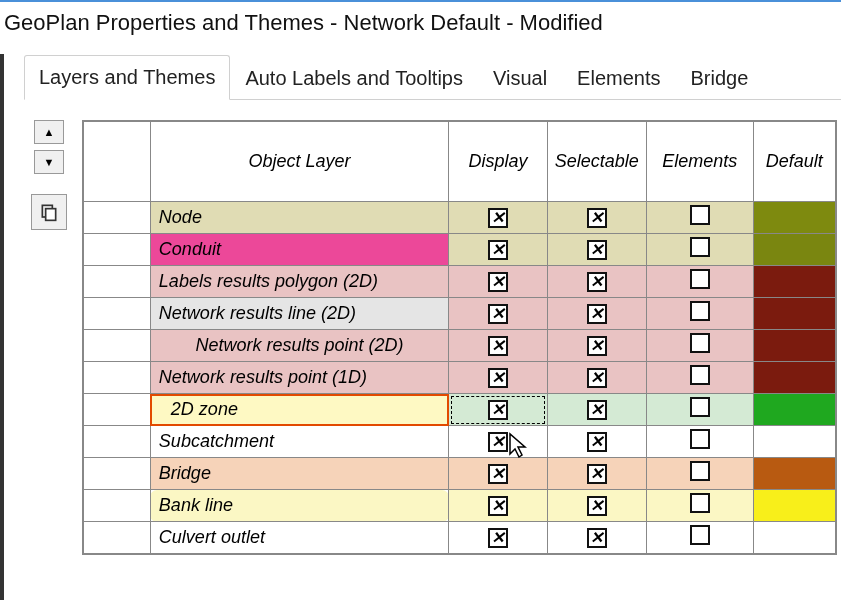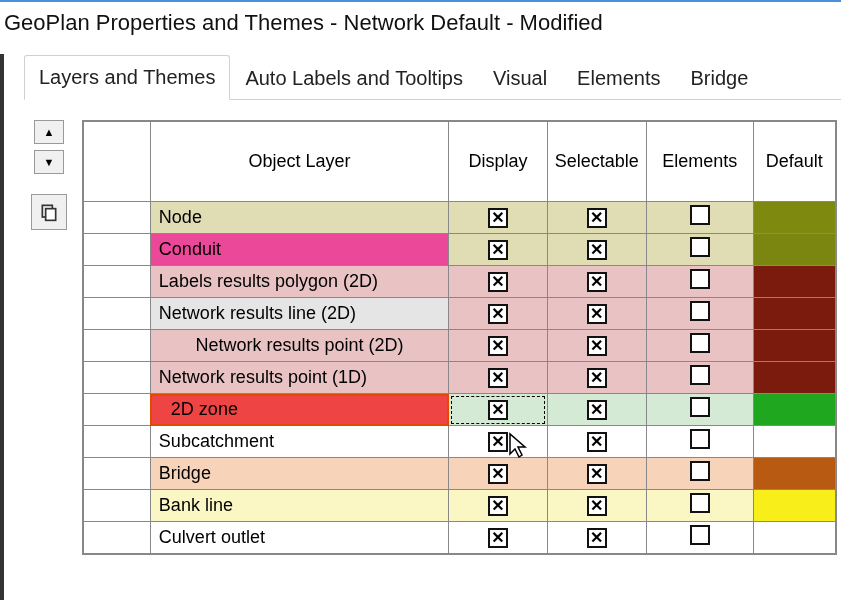--- a/index.html
+++ b/index.html
@@ -89,20 +89,21 @@
     align-items: center;
     justify-content: center;
     cursor: pointer;
     margin-top: 14px;
   }
   .btn-copy svg { width: 20px; height: 20px; }
   .grid-wrap {
     border: 1px solid #888;
     overflow: hidden;
     width: 755px;
+    font-style: italic;
   }
   table {
     border-collapse: collapse;
     width: 100%;
     table-layout: fixed;
   }
   th {
     border: 1px solid #888;
     background: #fff;
     font-weight: normal;
@@ -258,21 +259,21 @@
               <td class="obj" style="background: rgb(233, 195, 195);">Network results point (1D)</td>
               <td style="background: rgb(233, 195, 195);"><span class="chk checked"></span></td>
               <td style="background: rgb(233, 195, 195);"><span class="chk checked"></span></td>
               <td style="background: rgb(233, 195, 195);"><span class="chk"></span></td>
               <td class="def">
                 <span class="swatch" style="background: rgb(123, 27, 14);"></span>
               </td>
             </tr>
             <tr>
               <td class="row-h"></td>
-              <td class="obj highlighted-obj" style="background: #ef4444; padding-left: 20px;">2D zone</td>
+              <td class="obj highlighted-obj" style="background: #fef9c3; padding-left: 20px;">2D zone</td>
               <td class="focus-cell" style="background: rgb(212, 234, 212);"><span class="chk checked"></span></td>
               <td style="background: rgb(212, 234, 212);"><span class="chk checked"></span></td>
               <td style="background: rgb(212, 234, 212);"><span class="chk"></span></td>
               <td class="def">
                 <span class="swatch" style="background: rgb(31, 168, 31);"></span>
               </td>
             </tr>
             <tr>
               <td class="row-h"></td>
               <td class="obj" style="background: rgb(255, 255, 255);">Subcatchment</td>
@@ -288,21 +289,21 @@
               <td class="obj" style="background: rgb(246, 211, 185);">Bridge</td>
               <td style="background: rgb(246, 211, 185);"><span class="chk checked"></span></td>
               <td style="background: rgb(246, 211, 185);"><span class="chk checked"></span></td>
               <td style="background: rgb(246, 211, 185);"><span class="chk"></span></td>
               <td class="def">
                 <span class="swatch" style="background: rgb(184, 90, 17);"></span>
               </td>
             </tr>
             <tr>
               <td class="row-h"></td>
-              <td class="obj" style="background: rgb(251, 247, 196);">Bank line</td>
+              <td class="obj" style="background: rgb(251, 247, 196); border-radius: 7px;">Bank line</td>
               <td style="background: rgb(251, 247, 196);"><span class="chk checked"></span></td>
               <td style="background: rgb(251, 247, 196);"><span class="chk checked"></span></td>
               <td style="background: rgb(251, 247, 196);"><span class="chk"></span></td>
               <td class="def">
                 <span class="swatch" style="background: rgb(248, 239, 26);"></span>
               </td>
             </tr>
             <tr>
               <td class="row-h"></td>
               <td class="obj" style="background: rgb(255, 255, 255);">Culvert outlet</td>

